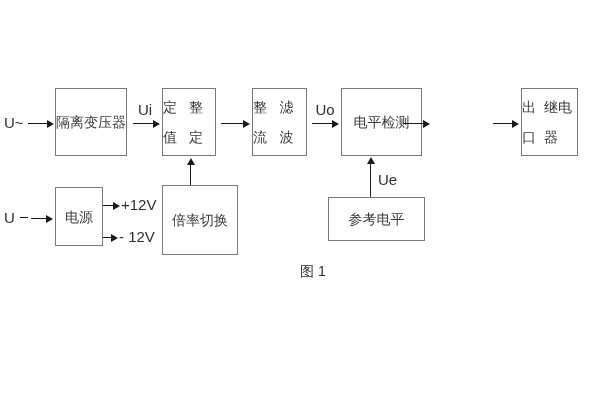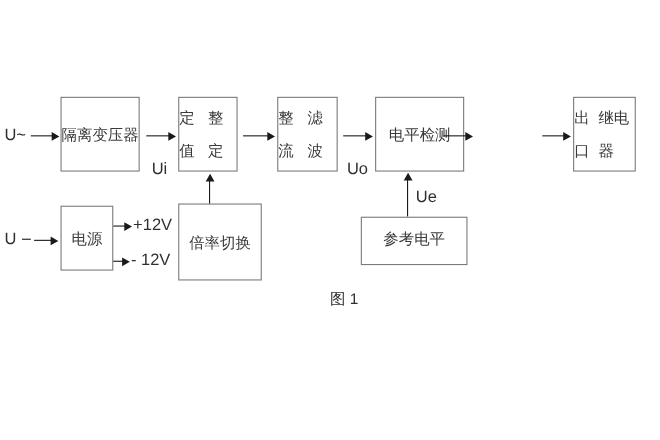--- a/index.html
+++ b/index.html
@@ -15,21 +15,21 @@
   }
   .diagram{position:relative;width:600px;height:400px;background:var(--bg);}
   .block{
     position:absolute;border:1px solid var(--border);background:#fff;
     display:flex;flex-direction:row;justify-content:center;align-items:center;
     color:var(--text);font-size:14px;line-height:30px;box-sizing:border-box;
   }
   .label{
     position:absolute;color:#2f2f2f;font-size:15px;line-height:16px;white-space:nowrap;
   }
-  .label.center{text-align:center;margin-top:44px;}
+  .label.center{text-align:center;}
   .harrow{position:absolute;height:9px;}
   .harrow i{font-style:normal;}
   .harrow .shaft{position:absolute;left:0;right:5px;top:3.8px;height:1.4px;background:var(--arrow);}
   .harrow .head{
     position:absolute;right:0;top:50%;margin-top:-4px;width:0;height:0;
     border-left:7px solid var(--arrow);border-top:4px solid transparent;border-bottom:4px solid transparent;
   }
   .varrow{position:absolute;width:9px;}
   .varrow i{font-style:normal;}
   .varrow .vshaft{position:absolute;top:5px;bottom:0;left:50%;margin-left:-0.7px;width:1.4px;background:var(--arrow);}
@@ -137,19 +137,19 @@
       <i class="vshaft"></i>
       <i class="vhead"></i>
     </div>
 
   <div class="varrow" style="left:366px;top:157px;height:40px;">
       <i class="vshaft"></i>
       <i class="vhead"></i>
     </div>
   <div class="label" style="left:378px;top:172px;">Ue</div>
 
-  <div class="block" style="left:328px;top:197px;width:97px;height:44px;font-family:Liberation Mono, monospace;">
+  <div class="block" style="left:328px;top:197px;width:97px;height:44px;">
     <span>参考电平</span>
   </div>
 
   <div class="caption" style="left:300px;top:263px;">图 1</div>
 
 </div>
 
 </body></html>

